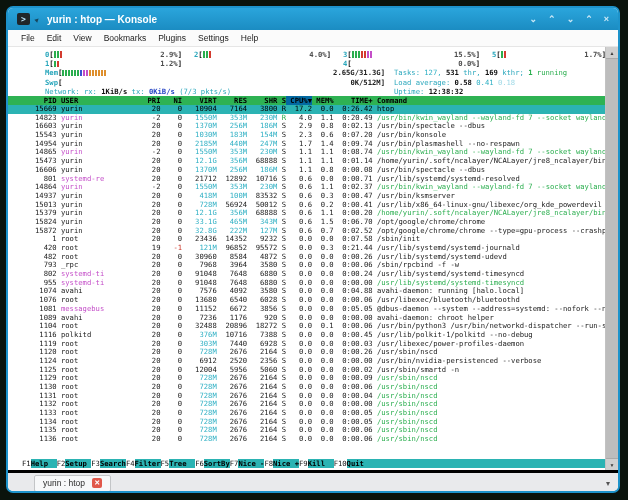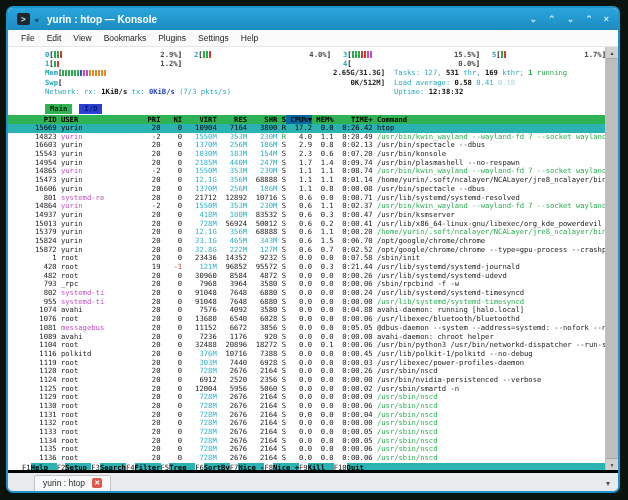--- a/index.html
+++ b/index.html
@@ -104,21 +104,20 @@
       <div class="inforow">
         <div class="meter left-meter"><span class="m-label">Swp</span><span class="m-brk">[</span><span class="m-body"><span class="m-bars"></span><span class="m-val">0K/512M</span></span><span class="m-brk">]</span></div>
         <span class="right-info"><span class="sg-lab">Load average: </span><span class="sg-bold">0.58 </span><span class="sg-cyan">0.41 </span><span class="sg-dim">0.18</span></span>
       </div>
 
       <div class="inforow">
         <span class="left-meter" style="display:inline"><span class="sg-lab">Network: rx: </span><span class="sg-bold">1KiB/s</span><span class="sg-lab"> tx: </span><span class="sg-blue">0KiB/s</span><span class="sg-lab"> (7/3 pkts/s)</span></span>
         <span class="right-info"><span class="sg-lab">Uptime: </span><span class="sg-cyan sg-bold">12:38:32</span></span>
       </div>
 
-      <div class="htabs"><span class="htab htab-active">Main</span><span class="htab htab-inactive">I/O</span></div>
 
       <div class="hdr"><span>     PID</span><span> USER      </span><span>          PRI</span><span>   NI</span><span>    VIRT</span><span>    RES</span><span>    SHR</span><span> S</span><span class="sort"> CPU%▼</span><span> MEM%</span><span>    TIME+</span><span> Command</span></div>
 
       <div><div class="prow sel"><span>   15669</span><span> yurin     </span><span>           20</span><span>    0</span><span>   10904</span><span>   7164</span><span>   3800</span><span class="cl-grn"> R</span><span>  17.2</span><span>  0.0</span><span>  0:26.42</span><span> htop</span></div><div class="prow"><span>   14823</span><span class="cl-mag"> yurin     </span><span>           -2</span><span>    0</span><span class="cl-cyan">   1550M</span><span class="cl-cyan">   353M</span><span class="cl-cyan">   230M</span><span class="cl-grn"> R</span><span>   4.0</span><span>  1.1</span><span>  0:20.49</span><span class="cl-grn"> /usr/bin/kwin_wayland --wayland-fd 7 --socket wayland-0 --xw</span></div><div class="prow"><span>   16603</span><span> yurin     </span><span>           20</span><span>    0</span><span class="cl-cyan">   1370M</span><span class="cl-cyan">   256M</span><span class="cl-cyan">   186M</span><span> S</span><span>   2.9</span><span>  0.8</span><span>  0:02.13</span><span> /usr/bin/spectacle --dbus</span></div><div class="prow"><span>   15543</span><span> yurin     </span><span>           20</span><span>    0</span><span class="cl-cyan">   1030M</span><span class="cl-cyan">   183M</span><span class="cl-cyan">   154M</span><span> S</span><span>   2.3</span><span>  0.6</span><span>  0:07.20</span><span> /usr/bin/konsole</span></div><div class="prow"><span>   14954</span><span> yurin     </span><span>           20</span><span>    0</span><span class="cl-cyan">   2185M</span><span class="cl-cyan">   440M</span><span class="cl-cyan">   247M</span><span> S</span><span>   1.7</span><span>  1.4</span><span>  0:09.74</span><span> /usr/bin/plasmashell --no-respawn</span></div><div class="prow"><span>   14865</span><span class="cl-mag"> yurin     </span><span>           -2</span><span>    0</span><span class="cl-cyan">   1550M</span><span class="cl-cyan">   353M</span><span class="cl-cyan">   230M</span><span> S</span><span>   1.1</span><span>  1.1</span><span>  0:08.74</span><span class="cl-grn"> /usr/bin/kwin_wayland --wayland-fd 7 --socket wayland-0 --xw</span></div><div class="prow"><span>   15473</span><span> yurin     </span><span>           20</span><span>    0</span><span class="cl-cyan">   12.1G</span><span class="cl-cyan">   356M</span><span>  68888</span><span> S</span><span>   1.1</span><span>  1.1</span><span>  0:01.14</span><span> /home/yurin/.soft/ncalayer/NCALayer/jre8_ncalayer/bin/java -</span></div><div class="prow"><span>   16606</span><span> yurin     </span><span>           20</span><span>    0</span><span class="cl-cyan">   1370M</span><span class="cl-cyan">   256M</span><span class="cl-cyan">   186M</span><span> S</span><span>   1.1</span><span>  0.8</span><span>  0:00.08</span><span> /usr/bin/spectacle --dbus</span></div><div class="prow"><span>     801</span><span class="cl-mag"> systemd-re</span><span>           20</span><span>    0</span><span>   21712</span><span>  12892</span><span>  10716</span><span> S</span><span>   0.6</span><span>  0.0</span><span>  0:00.71</span><span> /usr/lib/systemd/systemd-resolved</span></div><div class="prow"><span>   14864</span><span class="cl-mag"> yurin     </span><span>           -2</span><span>    0</span><span class="cl-cyan">   1550M</span><span class="cl-cyan">   353M</span><span class="cl-cyan">   230M</span><span> S</span><span>   0.6</span><span>  1.1</span><span>  0:02.37</span><span class="cl-grn"> /usr/bin/kwin_wayland --wayland-fd 7 --socket wayland-0 --xw</span></div><div class="prow"><span>   14937</span><span> yurin     </span><span>           20</span><span>    0</span><span class="cl-cyan">    418M</span><span class="cl-cyan">   100M</span><span>  83532</span><span> S</span><span>   0.6</span><span>  0.3</span><span>  0:00.47</span><span> /usr/bin/ksmserver</span></div><div class="prow"><span>   15013</span><span> yurin     </span><span>           20</span><span>    0</span><span class="cl-cyan">    728M</span><span>  56924</span><span>  50012</span><span> S</span><span>   0.6</span><span>  0.2</span><span>  0:00.41</span><span> /usr/lib/x86_64-linux-gnu/libexec/org_kde_powerdevil</span></div><div class="prow"><span>   15379</span><span> yurin     </span><span>           20</span><span>    0</span><span class="cl-cyan">   12.1G</span><span class="cl-cyan">   356M</span><span>  68888</span><span> S</span><span>   0.6</span><span>  1.1</span><span>  0:00.20</span><span class="cl-grn"> /home/yurin/.soft/ncalayer/NCALayer/jre8_ncalayer/bin/java -</span></div><div class="prow"><span>   15824</span><span> yurin     </span><span>           20</span><span>    0</span><span class="cl-cyan">   33.1G</span><span class="cl-cyan">   465M</span><span class="cl-cyan">   343M</span><span> S</span><span>   0.6</span><span>  1.5</span><span>  0:06.70</span><span> /opt/google/chrome/chrome</span></div><div class="prow"><span>   15872</span><span> yurin     </span><span>           20</span><span>    0</span><span class="cl-cyan">   32.8G</span><span class="cl-cyan">   222M</span><span class="cl-cyan">   127M</span><span> S</span><span>   0.6</span><span>  0.7</span><span>  0:02.52</span><span> /opt/google/chrome/chrome --type=gpu-process --crashpad-hand</span></div><div class="prow"><span>       1</span><span> root      </span><span>           20</span><span>    0</span><span>   23436</span><span>  14352</span><span>   9232</span><span> S</span><span>   0.0</span><span>  0.0</span><span>  0:07.58</span><span> /sbin/init</span></div><div class="prow"><span>     420</span><span> root      </span><span>           19</span><span class="cl-red">   -1</span><span class="cl-cyan">    121M</span><span>  96852</span><span>  95572</span><span> S</span><span>   0.0</span><span>  0.3</span><span>  0:21.44</span><span> /usr/lib/systemd/systemd-journald</span></div><div class="prow"><span>     482</span><span> root      </span><span>           20</span><span>    0</span><span>   30960</span><span>   8584</span><span>   4872</span><span> S</span><span>   0.0</span><span>  0.0</span><span>  0:00.26</span><span> /usr/lib/systemd/systemd-udevd</span></div><div class="prow"><span>     793</span><span> _rpc      </span><span>           20</span><span>    0</span><span>    7968</span><span>   3964</span><span>   3580</span><span> S</span><span>   0.0</span><span>  0.0</span><span>  0:00.06</span><span> /sbin/rpcbind -f -w</span></div><div class="prow"><span>     802</span><span class="cl-mag"> systemd-ti</span><span>           20</span><span>    0</span><span>   91048</span><span>   7648</span><span>   6880</span><span> S</span><span>   0.0</span><span>  0.0</span><span>  0:00.24</span><span> /usr/lib/systemd/systemd-timesyncd</span></div><div class="prow"><span>     955</span><span class="cl-mag"> systemd-ti</span><span>           20</span><span>    0</span><span>   91048</span><span>   7648</span><span>   6880</span><span> S</span><span>   0.0</span><span>  0.0</span><span>  0:00.00</span><span class="cl-grn"> /usr/lib/systemd/systemd-timesyncd</span></div><div class="prow"><span>    1074</span><span> avahi     </span><span>           20</span><span>    0</span><span>    7576</span><span>   4092</span><span>   3580</span><span> S</span><span>   0.0</span><span>  0.0</span><span>  0:04.88</span><span> avahi-daemon: running [halo.local]</span></div><div class="prow"><span>    1076</span><span> root      </span><span>           20</span><span>    0</span><span>   13680</span><span>   6540</span><span>   6028</span><span> S</span><span>   0.0</span><span>  0.0</span><span>  0:00.06</span><span> /usr/libexec/bluetooth/bluetoothd</span></div><div class="prow"><span>    1081</span><span class="cl-mag"> messagebus</span><span>           20</span><span>    0</span><span>   11152</span><span>   6672</span><span>   3856</span><span> S</span><span>   0.0</span><span>  0.0</span><span>  0:05.05</span><span> @dbus-daemon --system --address=systemd: --nofork --nopidfil</span></div><div class="prow"><span>    1089</span><span> avahi     </span><span>           20</span><span>    0</span><span>    7236</span><span>   1176</span><span>    920</span><span> S</span><span>   0.0</span><span>  0.0</span><span>  0:00.00</span><span> avahi-daemon: chroot helper</span></div><div class="prow"><span>    1104</span><span> root      </span><span>           20</span><span>    0</span><span>   32488</span><span>  20896</span><span>  18272</span><span> S</span><span>   0.0</span><span>  0.1</span><span>  0:00.06</span><span> /usr/bin/python3 /usr/bin/networkd-dispatcher --run-startup-</span></div><div class="prow"><span>    1116</span><span> polkitd   </span><span>           20</span><span>    0</span><span class="cl-cyan">    376M</span><span>  10716</span><span>   7388</span><span> S</span><span>   0.0</span><span>  0.0</span><span>  0:00.45</span><span> /usr/lib/polkit-1/polkitd --no-debug</span></div><div class="prow"><span>    1119</span><span> root      </span><span>           20</span><span>    0</span><span class="cl-cyan">    303M</span><span>   7440</span><span>   6928</span><span> S</span><span>   0.0</span><span>  0.0</span><span>  0:00.03</span><span> /usr/libexec/power-profiles-daemon</span></div><div class="prow"><span>    1120</span><span> root      </span><span>           20</span><span>    0</span><span class="cl-cyan">    728M</span><span>   2676</span><span>   2164</span><span> S</span><span>   0.0</span><span>  0.0</span><span>  0:00.26</span><span> /usr/sbin/nscd</span></div><div class="prow"><span>    1124</span><span> root      </span><span>           20</span><span>    0</span><span>    6912</span><span>   2520</span><span>   2356</span><span> S</span><span>   0.0</span><span>  0.0</span><span>  0:00.00</span><span> /usr/bin/nvidia-persistenced --verbose</span></div><div class="prow"><span>    1125</span><span> root      </span><span>           20</span><span>    0</span><span>   12004</span><span>   5956</span><span>   5060</span><span> S</span><span>   0.0</span><span>  0.0</span><span>  0:00.02</span><span> /usr/sbin/smartd -n</span></div><div class="prow"><span>    1129</span><span> root      </span><span>           20</span><span>    0</span><span class="cl-cyan">    728M</span><span>   2676</span><span>   2164</span><span> S</span><span>   0.0</span><span>  0.0</span><span>  0:00.09</span><span class="cl-grn"> /usr/sbin/nscd</span></div><div class="prow"><span>    1130</span><span> root      </span><span>           20</span><span>    0</span><span class="cl-cyan">    728M</span><span>   2676</span><span>   2164</span><span> S</span><span>   0.0</span><span>  0.0</span><span>  0:00.06</span><span class="cl-grn"> /usr/sbin/nscd</span></div><div class="prow"><span>    1131</span><span> root      </span><span>           20</span><span>    0</span><span class="cl-cyan">    728M</span><span>   2676</span><span>   2164</span><span> S</span><span>   0.0</span><span>  0.0</span><span>  0:00.04</span><span class="cl-grn"> /usr/sbin/nscd</span></div><div class="prow"><span>    1132</span><span> root      </span><span>           20</span><span>    0</span><span class="cl-cyan">    728M</span><span>   2676</span><span>   2164</span><span> S</span><span>   0.0</span><span>  0.0</span><span>  0:00.00</span><span class="cl-grn"> /usr/sbin/nscd</span></div><div class="prow"><span>    1133</span><span> root      </span><span>           20</span><span>    0</span><span class="cl-cyan">    728M</span><span>   2676</span><span>   2164</span><span> S</span><span>   0.0</span><span>  0.0</span><span>  0:00.05</span><span class="cl-grn"> /usr/sbin/nscd</span></div><div class="prow"><span>    1134</span><span> root      </span><span>           20</span><span>    0</span><span class="cl-cyan">    728M</span><span>   2676</span><span>   2164</span><span> S</span><span>   0.0</span><span>  0.0</span><span>  0:00.05</span><span class="cl-grn"> /usr/sbin/nscd</span></div><div class="prow"><span>    1135</span><span> root      </span><span>           20</span><span>    0</span><span class="cl-cyan">    728M</span><span>   2676</span><span>   2164</span><span> S</span><span>   0.0</span><span>  0.0</span><span>  0:00.06</span><span class="cl-grn"> /usr/sbin/nscd</span></div><div class="prow"><span>    1136</span><span> root      </span><span>           20</span><span>    0</span><span class="cl-cyan">    728M</span><span>   2676</span><span>   2164</span><span> S</span><span>   0.0</span><span>  0.0</span><span>  0:00.06</span><span class="cl-grn"> /usr/sbin/nscd</span></div></div>
 
       <div class="fbar"><span class="fk-key">F1</span><span class="fk-label">Help  </span><span class="fk-key">F2</span><span class="fk-label">Setup </span><span class="fk-key">F3</span><span class="fk-label">Search</span><span class="fk-key">F4</span><span class="fk-label">Filter</span><span class="fk-key">F5</span><span class="fk-label">Tree  </span><span class="fk-key">F6</span><span class="fk-label">SortBy</span><span class="fk-key">F7</span><span class="fk-label">Nice -</span><span class="fk-key">F8</span><span class="fk-label">Nice +</span><span class="fk-key">F9</span><span class="fk-label">Kill  </span><span class="fk-key">F10</span><span class="fk-label">Quit  </span><span class="fk-fill"></span></div>
     </div>
 
     <div class="scrollbar">
       <span class="sb-btn">▲</span>

